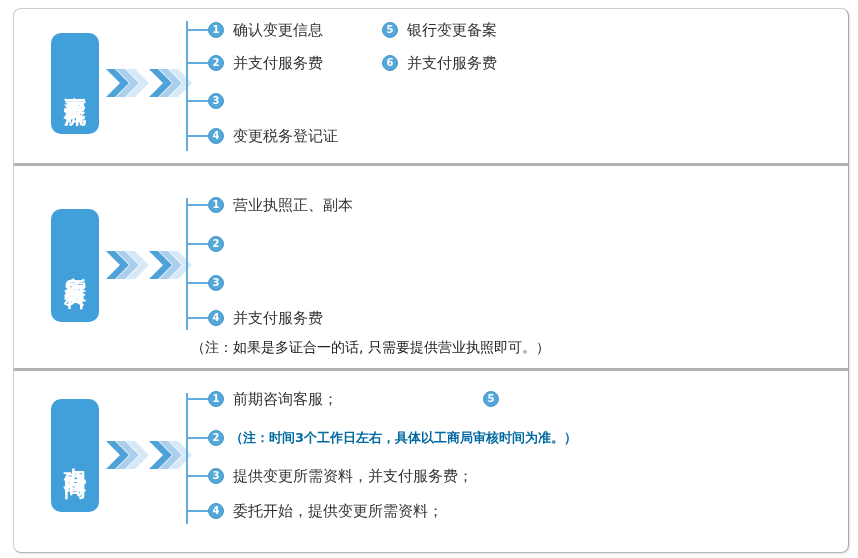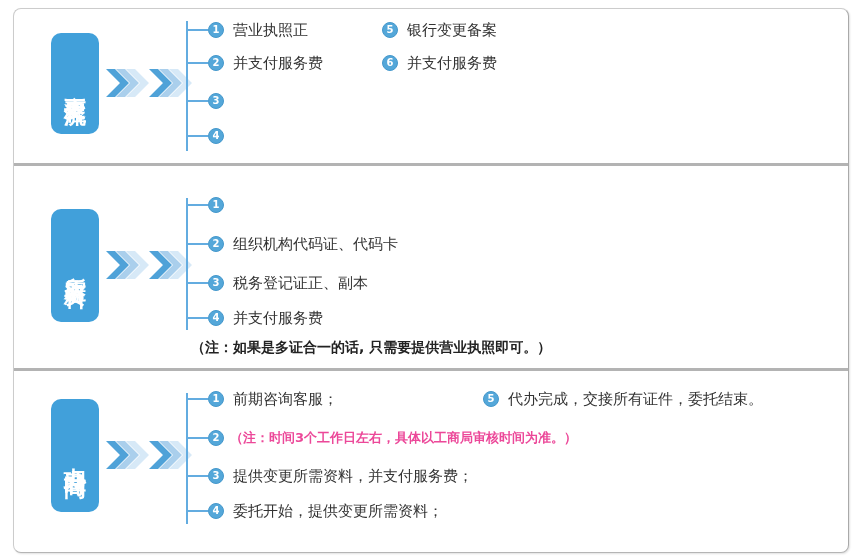--- a/index.html
+++ b/index.html
@@ -39,22 +39,22 @@
   .trunk{position:absolute;width:2px;background:var(--line);}
   .step{position:absolute;display:flex;align-items:center;height:20px;white-space:nowrap;}
   .branch{width:22px;height:2px;background:var(--line);flex:0 0 auto;}
   .badge{
     flex:0 0 auto;width:16px;height:16px;border-radius:50%;
     background:var(--badge);border:1px solid #4598cc;
     color:#ffffff;font-size:10px;font-weight:bold;line-height:14px;
     display:flex;align-items:center;justify-content:center;
   }
   .label{margin-left:9px;font-size:15px;color:var(--text);}
-  .note-inline{margin-left:6px;font-size:13px;font-weight:bold;color:#ec4899;}
-  .note-line{position:absolute;font-size:14px;font-weight:bold;color:#222222;white-space:nowrap;}
+  .note-inline{margin-left:6px;font-size:13px;font-weight:bold;color:#0369a1;}
+  .note-line{position:absolute;font-size:14px;font-weight:normal;color:#222222;white-space:nowrap;}
 </style>
 </head>
 <body>
 
 <div class="frame">
 
   <div class="vtitle" style="top:24px;height:101px;">变更流程</div>
 
   <svg class="chev" style="left:92px;top:60px;" viewBox="0 0 46 28">
     <polygon class="c1" points="0,0 9,0 23,14 9,28 0,28 14,14"></polygon>
@@ -65,34 +65,35 @@
     <polygon class="c1" points="0,0 9,0 23,14 9,28 0,28 14,14"></polygon>
     <polygon class="c2" points="10,0 19,0 33,14 19,28 10,28 24,14"></polygon>
     <polygon class="c3" points="20,0 29,0 43,14 29,28 20,28 34,14"></polygon>
   </svg>
 
   <div class="trunk" style="left:172px;top:12px;height:130px;"></div>
 
   <div class="step" style="left:172px;top:11px;">
     <span class="branch"></span>
     <span class="badge">1</span>
-    <span class="label">营业执照正</span>
+    <span class="label">确认变更信息</span>
   </div>
   <div class="step" style="left:172px;top:44px;">
     <span class="branch"></span>
     <span class="badge">2</span>
     <span class="label">并支付服务费</span>
   </div>
   <div class="step" style="left:172px;top:82px;">
     <span class="branch"></span>
     <span class="badge">3</span>
   </div>
   <div class="step" style="left:172px;top:117px;">
     <span class="branch"></span>
     <span class="badge">4</span>
+    <span class="label">变更税务登记证</span>
   </div>
 
   <div class="step" style="left:368px;top:11px;">
     <span class="badge">5</span>
     <span class="label">银行变更备案</span>
   </div>
   <div class="step" style="left:368px;top:44px;">
     <span class="badge">6</span>
     <span class="label">并支付服务费</span>
   </div>
@@ -110,30 +111,29 @@
     <polygon class="c1" points="0,0 9,0 23,14 9,28 0,28 14,14"></polygon>
     <polygon class="c2" points="10,0 19,0 33,14 19,28 10,28 24,14"></polygon>
     <polygon class="c3" points="20,0 29,0 43,14 29,28 20,28 34,14"></polygon>
   </svg>
 
   <div class="trunk" style="left:172px;top:189px;height:132px;"></div>
 
   <div class="step" style="left:172px;top:186px;">
     <span class="branch"></span>
     <span class="badge">1</span>
+    <span class="label">营业执照正、副本</span>
   </div>
   <div class="step" style="left:172px;top:225px;">
     <span class="branch"></span>
     <span class="badge">2</span>
-    <span class="label">组织机构代码证、代码卡</span>
   </div>
   <div class="step" style="left:172px;top:264px;">
     <span class="branch"></span>
     <span class="badge">3</span>
-    <span class="label">税务登记证正、副本</span>
   </div>
   <div class="step" style="left:172px;top:299px;">
     <span class="branch"></span>
     <span class="badge">4</span>
     <span class="label">并支付服务费</span>
   </div>
 
   <div class="note-line" style="left:177px;top:330px;">（注：如果是多证合一的话, 只需要提供营业执照即可。）</div>
 
   <div class="divider" style="top:359px;"></div>
@@ -169,16 +169,15 @@
     <span class="label">提供变更所需资料，并支付服务费；</span>
   </div>
   <div class="step" style="left:172px;top:492px;">
     <span class="branch"></span>
     <span class="badge">4</span>
     <span class="label">委托开始，提供变更所需资料；</span>
   </div>
 
   <div class="step" style="left:469px;top:380px;">
     <span class="badge">5</span>
-    <span class="label">代办完成，交接所有证件，委托结束。</span>
   </div>
 
 </div>
 
 </body></html>

